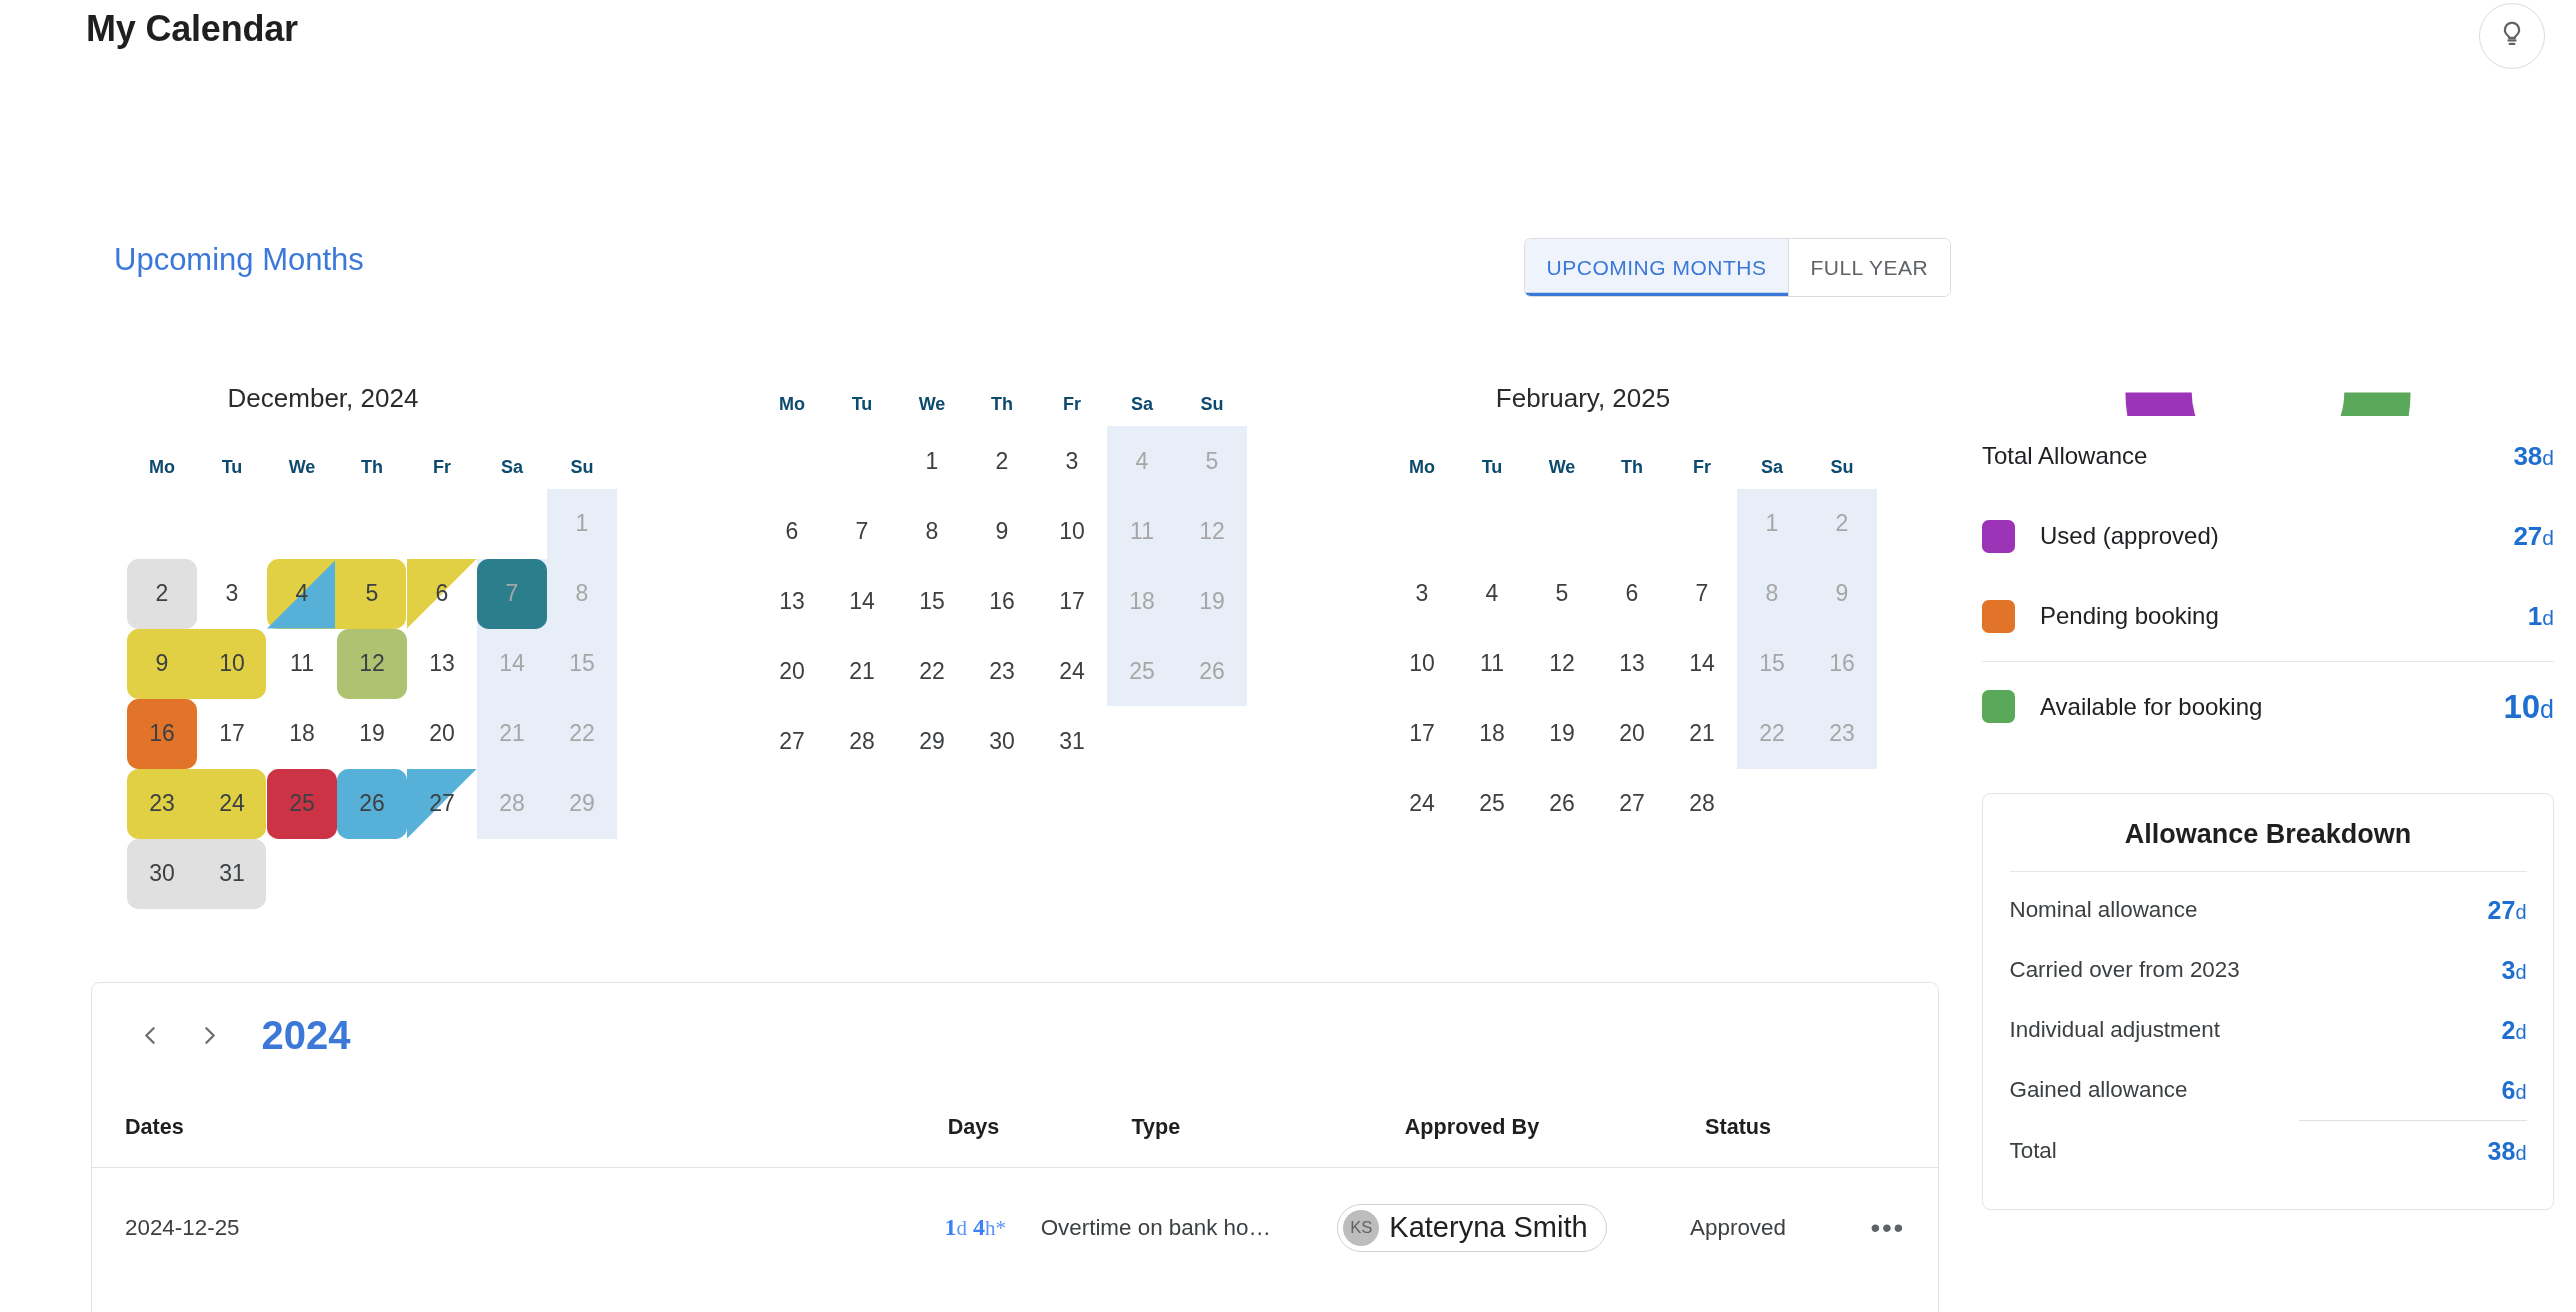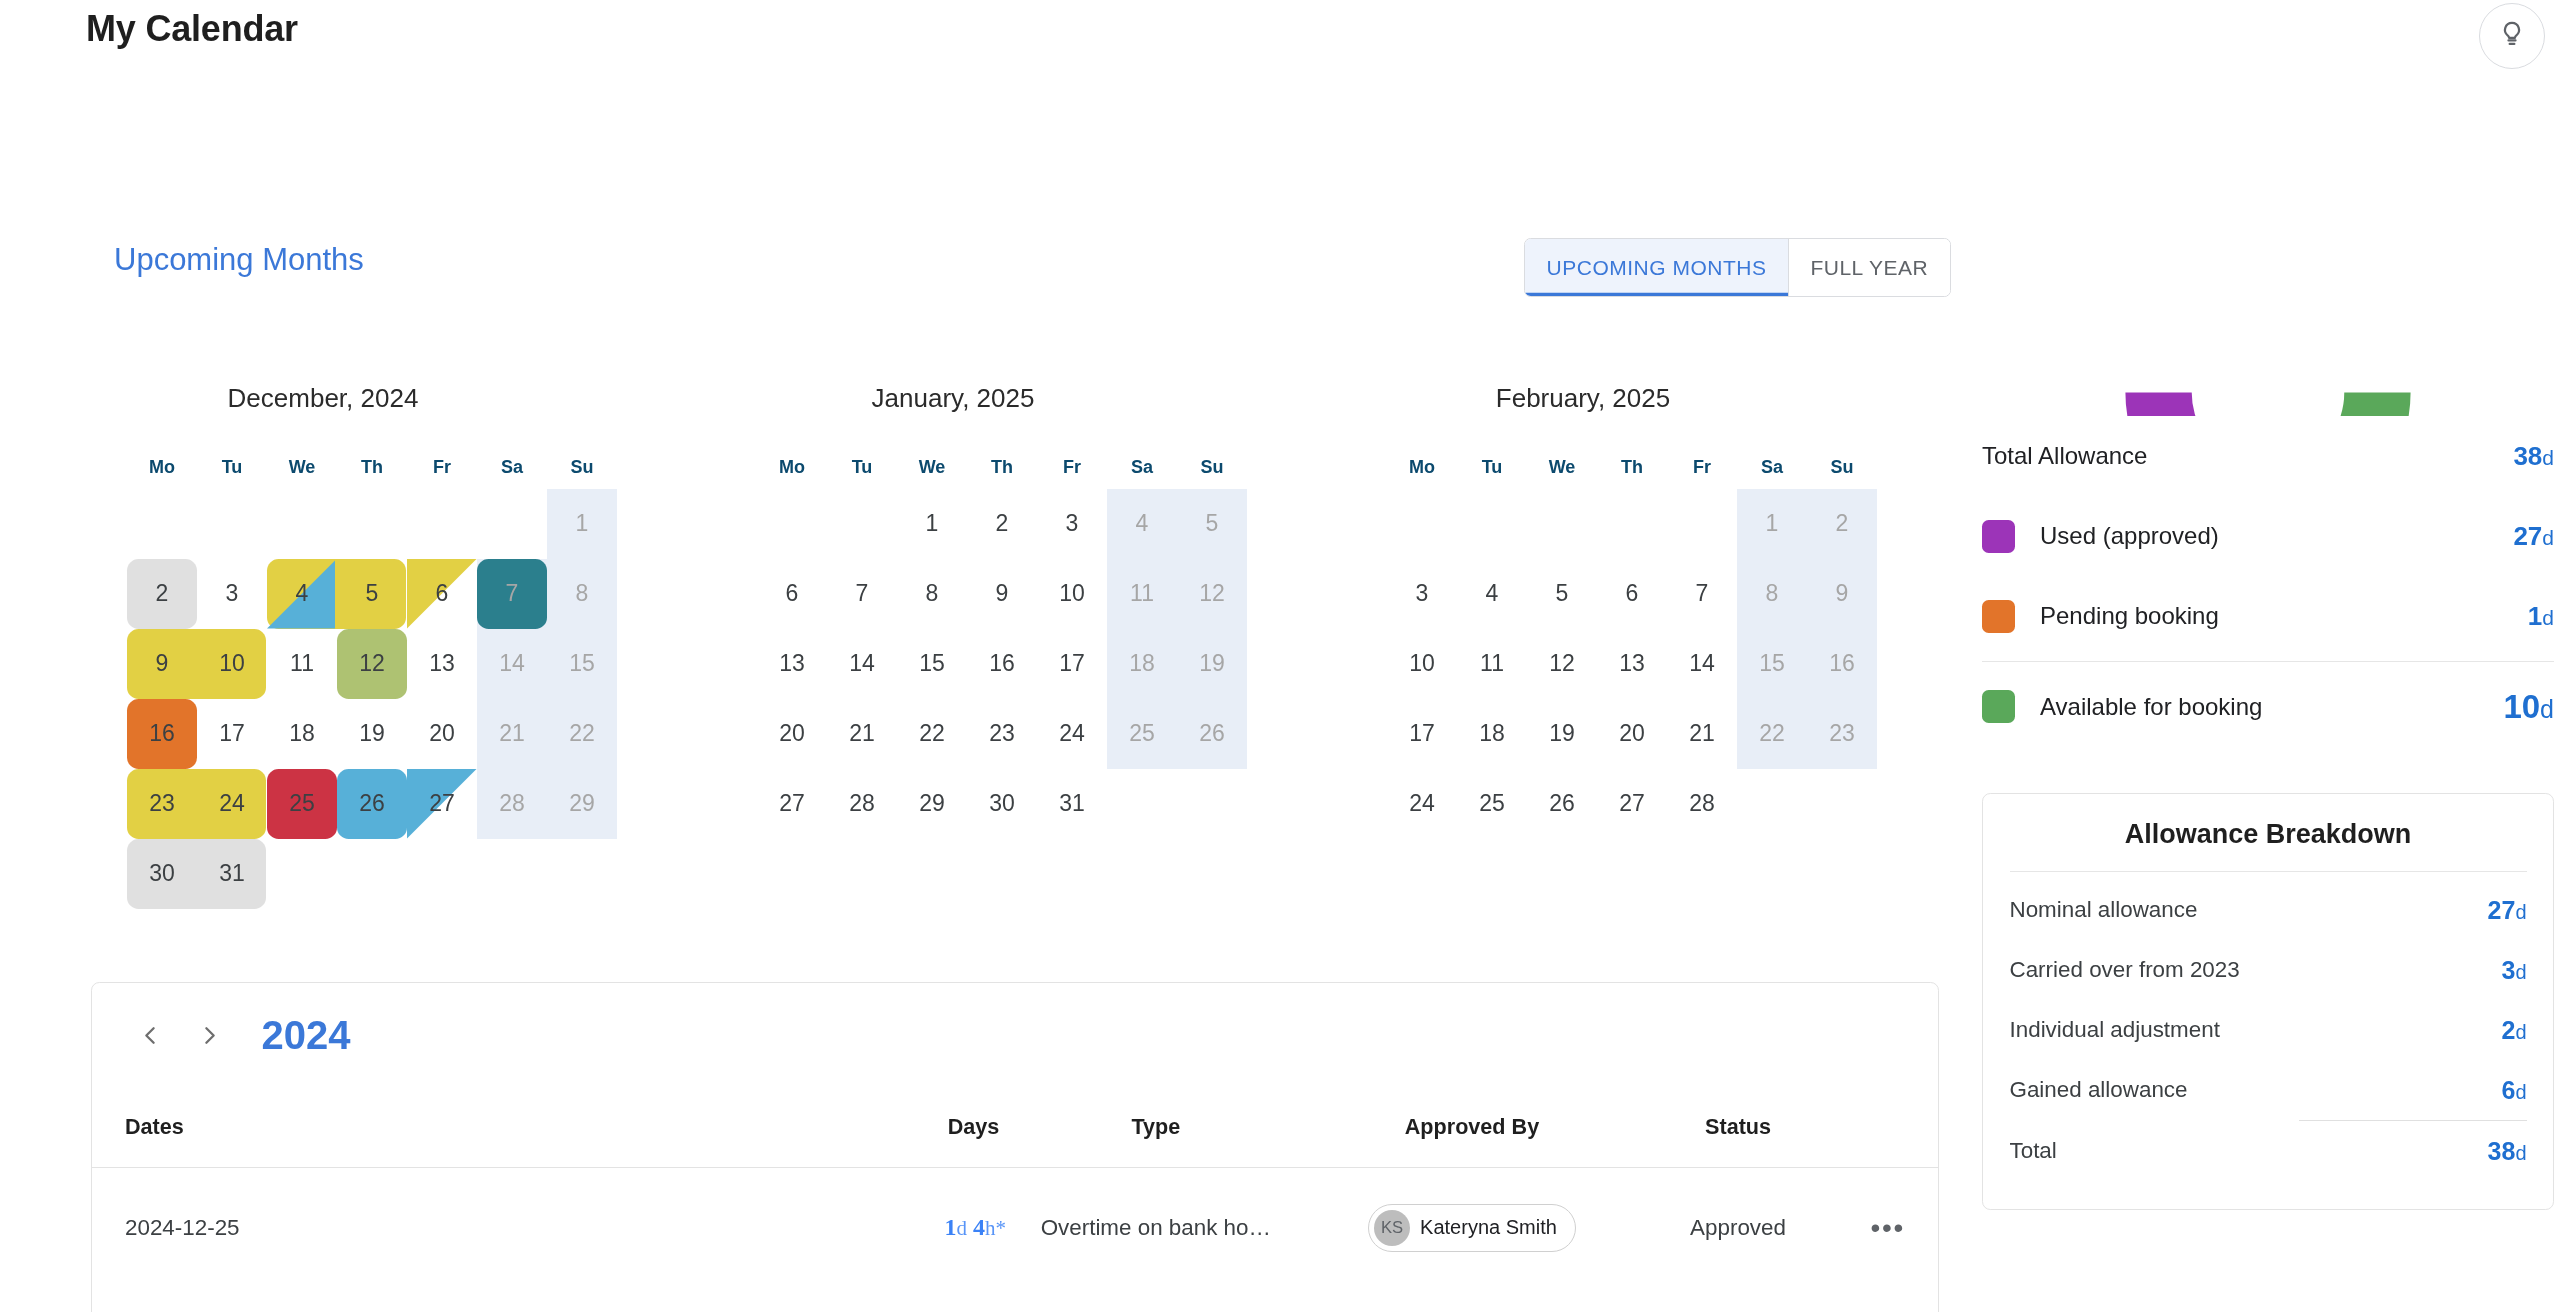--- a/index.html
+++ b/index.html
@@ -195,21 +195,21 @@
     border: 0.8px solid #d0d0d0; border-radius: 829px;
     height: 48px; padding: 0 18px 0 5px; gap: 10px;
     background: #fff;
   }
   .chip .av {
     width: 36px; height: 36px; border-radius: 50%;
     background: #bdbdbd; color: #5f6368;
     display: flex; align-items: center; justify-content: center;
     font-size: 16.6px;
   }
-  .chip .nm { font-size: 20px; color: #202124; }
+  .chip .nm { font-size: 29px; color: #202124; }
   .kebab { color: #5f6368; font-size: 28px; letter-spacing: 1.7px; cursor: pointer; }
 
   
   .side {
     position: absolute;
     left: 1982px; top: 0;
     width: 572px;
   }
   .gauge-wrap {
     position: relative;
@@ -444,21 +444,20 @@
               <div class="cell empty">
                 <span class="num"></span>
               </div>
               <div class="cell empty">
                 <span class="num"></span>
               </div>
             </div>
           </div>
         </div>
         <div class="month m1">
-          <div class="month-name">January, 2025</div>
           <div class="dow-row">
             <div class="dow">Mo</div>
             <div class="dow">Tu</div>
             <div class="dow">We</div>
             <div class="dow">Th</div>
             <div class="dow">Fr</div>
             <div class="dow">Sa</div>
             <div class="dow">Su</div>
           </div>
           <div class="weeks">

